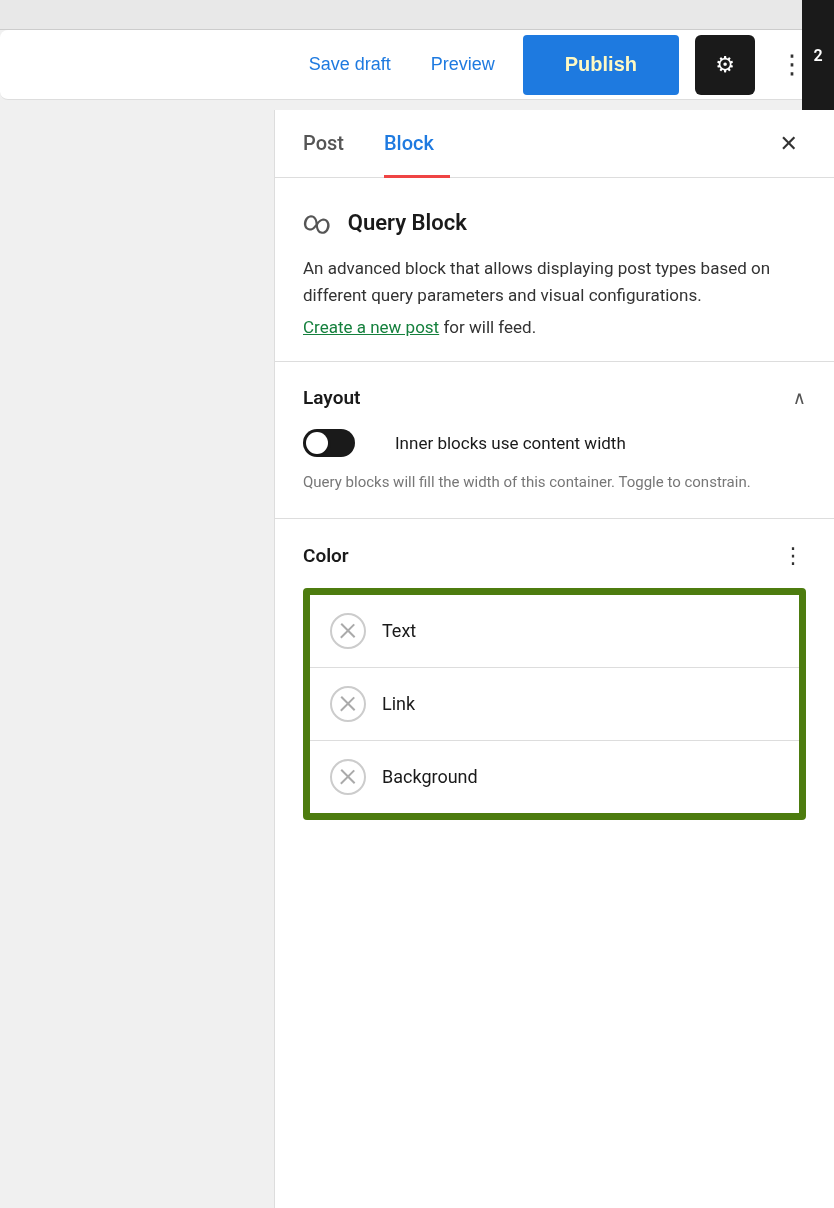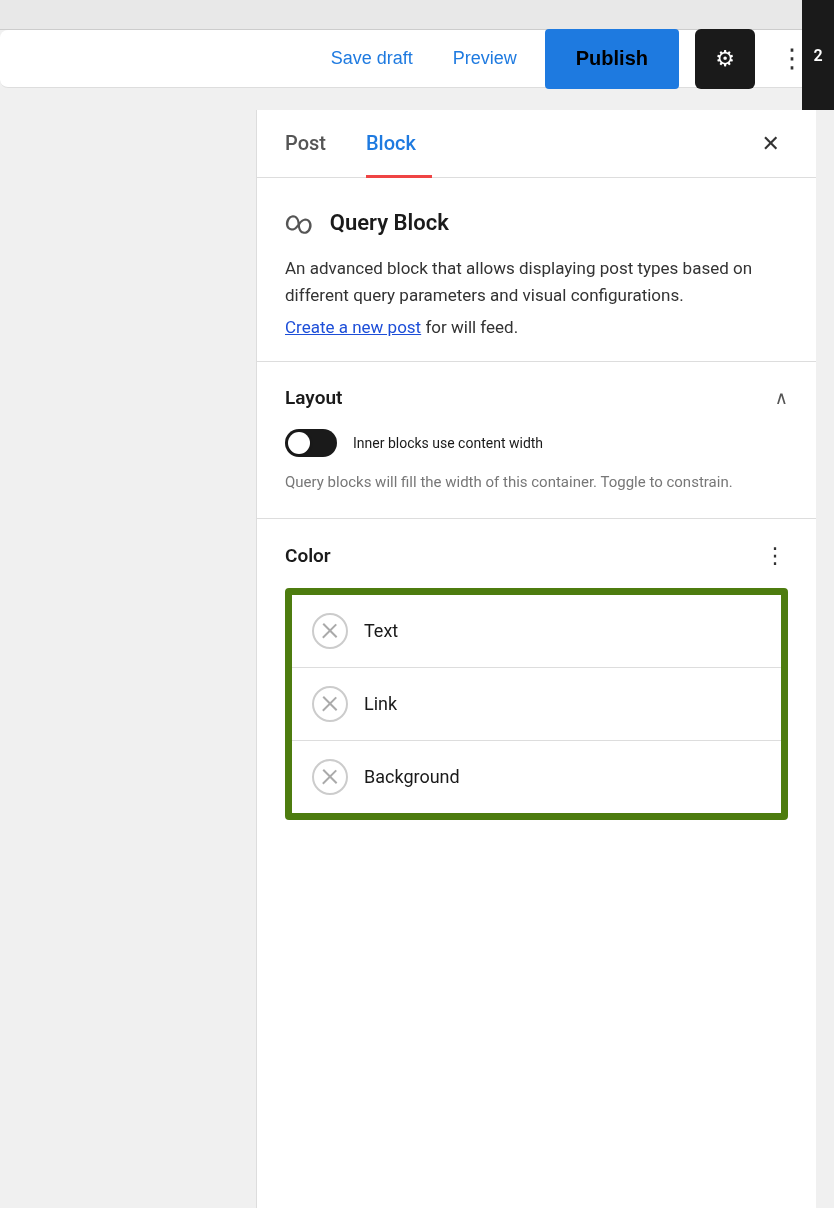--- a/index.html
+++ b/index.html
@@ -18,21 +18,21 @@
       background: #e8e8e8;
       display: flex;
       align-items: center;
       justify-content: flex-end;
       padding-right: 10px;
       border-bottom: 1px solid #ccc;
     }
 
     
     .toolbar {
-      height: 58px;
+      height: 70px;
       background: #fff;
       display: flex;
       align-items: center;
       justify-content: center;
       gap: 16px;
       border-bottom: 1px solid #ddd;
       padding: 0 20px;
       border-radius: 8px;
     }
 
@@ -43,26 +43,26 @@
       border: none;
       color: #1e7ae0;
       font-size: 18px;
       cursor: pointer;
       font-weight: 400;
       padding: 8px 12px;
     }
 
     .btn-publish {
       background: #1e7ae0;
-      color: #000000;
+      color: #fef9c3;
       border: none;
       border-radius: 4px;
       font-size: 20px;
       font-weight: 600;
-      padding: 14px 31px;
+      padding: 14px 42px;
       cursor: pointer;
       height: 60px;
       text-align: center;
     }
 
     .btn-settings {
       background: #1a1a1a;
       color: #fff;
       border: none;
       border-radius: 6px;
@@ -82,21 +82,21 @@
       font-size: 26px;
       color: #333;
       padding: 8px;
       letter-spacing: 1px;
     }
 
     
     .sidebar {
       position: absolute;
       top: 110px;
-      right: 18px;
+      right: 0;
       width: 560px;
       background: #fff;
       border-left: 1px solid #ddd;
       min-height: 1098px;
     }
 
     
     .sidebar-tabs {
       display: flex;
       align-items: center;
@@ -167,21 +167,21 @@
       line-height: 1.6;
       margin-bottom: 8px;
     }
 
     .block-info-link {
       font-size: 17px;
       color: #333;
     }
 
     .block-info-link a {
-      color: #1d4ed8;
+      color: #15803d;
     }
 
     
     .section {
       padding: 24px 28px;
       border-bottom: 1px solid #ddd;
     }
 
     .section-header {
       display: flex;
@@ -225,22 +225,23 @@
       height: 22px;
       background: #fff;
       border-radius: 50%;
       position: absolute;
       top: 3px;
       left: 3px;
       box-shadow: 0 1px 3px rgba(0,0,0,0.3);
     }
 
     .toggle-label {
-      font-size: 14px;
+      font-size: 17px;
       color: #1a1a1a;
+      margin-left: 24px;
     }
 
     .toggle-desc {
       font-size: 15px;
       color: #777;
       line-height: 1.5;
       margin-top: 4px;
     }
 
     

